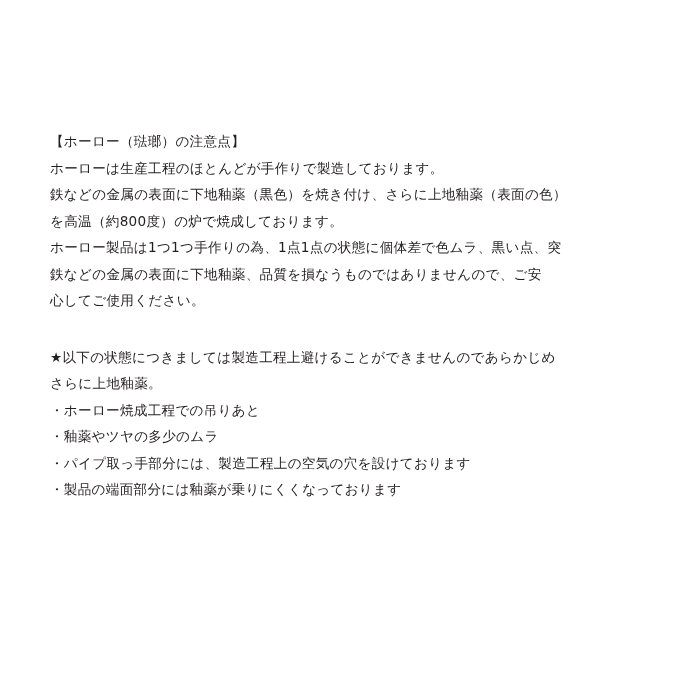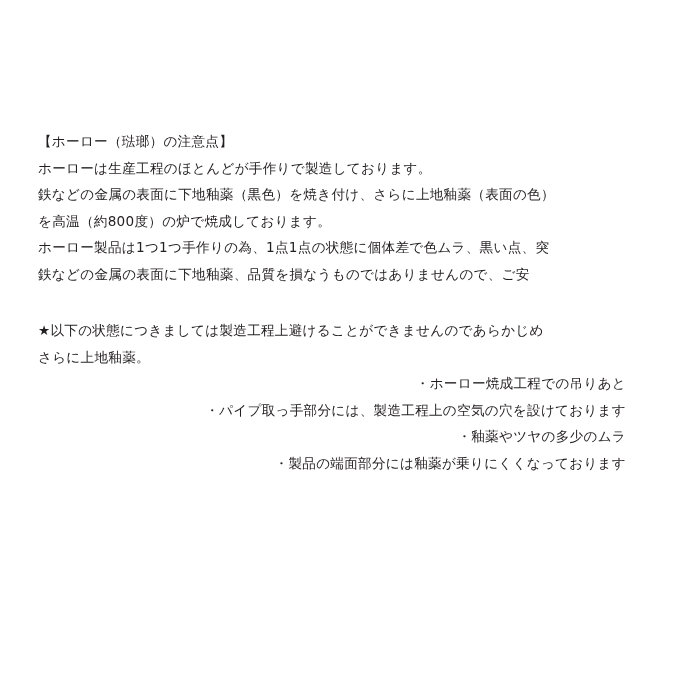--- a/index.html
+++ b/index.html
@@ -13,20 +13,21 @@
     font-family: "DejaVu Sans", "Liberation Sans", sans-serif;
     color: #231f20;
     overflow: hidden;
   }
   .page {
     position: relative;
     width: 664px;
     height: 700px;
     box-sizing: border-box;
     padding: 128px 38px 8px 38px;
+    margin-left: 12px;
   }
   .doc {
     font-size: 13.6px;
     line-height: 1.95;
     letter-spacing: 0.02em;
     color: #231f20;
   }
   .block {
     margin: 0;
   }
@@ -34,21 +35,20 @@
     display: block;
     white-space: pre-wrap;
   }
   .spacer {
     height: 30px;
   }
   .list {
     margin: 0;
     padding: 0;
     list-style: none;
-    text-align: right;
   }
   .list li {
     display: block;
     white-space: pre-wrap;
   }
 </style>
 </head>
 <body>
 
 <div class="page">
@@ -57,30 +57,31 @@
     <div class="block">
       <span class="para-line">【ホーロー（琺瑯）の注意点】</span>
     </div>
 
     <div class="block">
       <span class="para-line">ホーローは生産工程のほとんどが手作りで製造しております。</span>
       <span class="para-line">鉄などの金属の表面に下地釉薬（黒色）を焼き付け、さらに上地釉薬（表面の色）</span>
       <span class="para-line">を高温（約800度）の炉で焼成しております。</span>
       <span class="para-line">ホーロー製品は1つ1つ手作りの為、1点1点の状態に個体差で色ムラ、黒い点、突</span>
       <span class="para-line">鉄などの金属の表面に下地釉薬、品質を損なうものではありませんので、ご安</span>
+      <span class="para-line">心してご使用ください。</span>
     </div>
 
     <div class="spacer"></div>
 
     <div class="block">
       <span class="para-line">★以下の状態につきましては製造工程上避けることができませんのであらかじめ</span>
       <span class="para-line">さらに上地釉薬。</span>
     </div>
 
     <ul class="list">
       <li>・ホーロー焼成工程での吊りあと</li>
+      <li>・釉薬やツヤの多少のムラ</li>
       <li>・パイプ取っ手部分には、製造工程上の空気の穴を設けております</li>
-      <li>・釉薬やツヤの多少のムラ</li>
       <li>・製品の端面部分には釉薬が乗りにくくなっております</li>
     </ul>
 
   </div>
 </div>
 
 </body></html>

